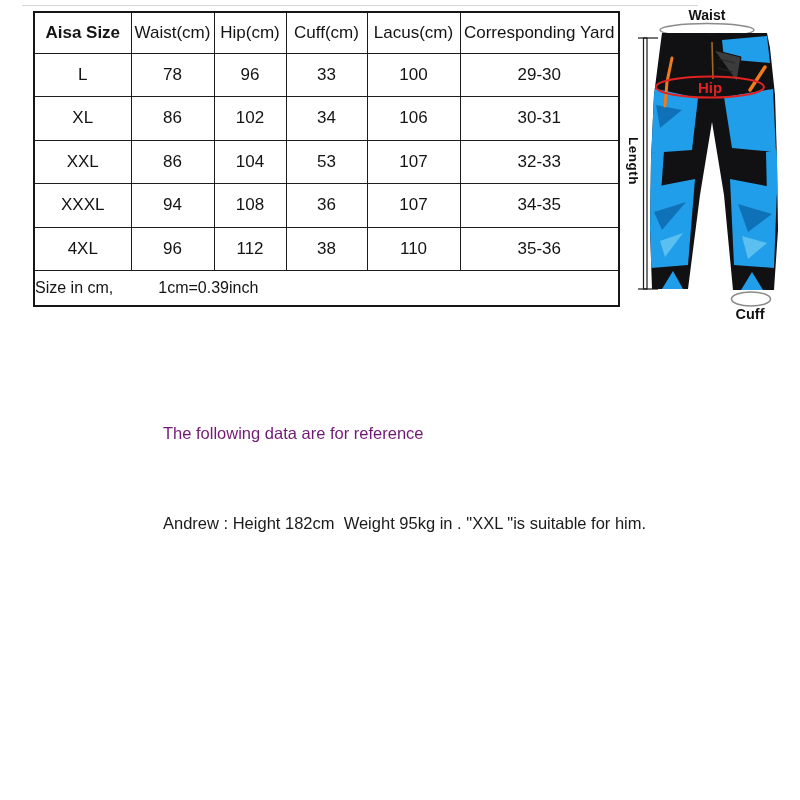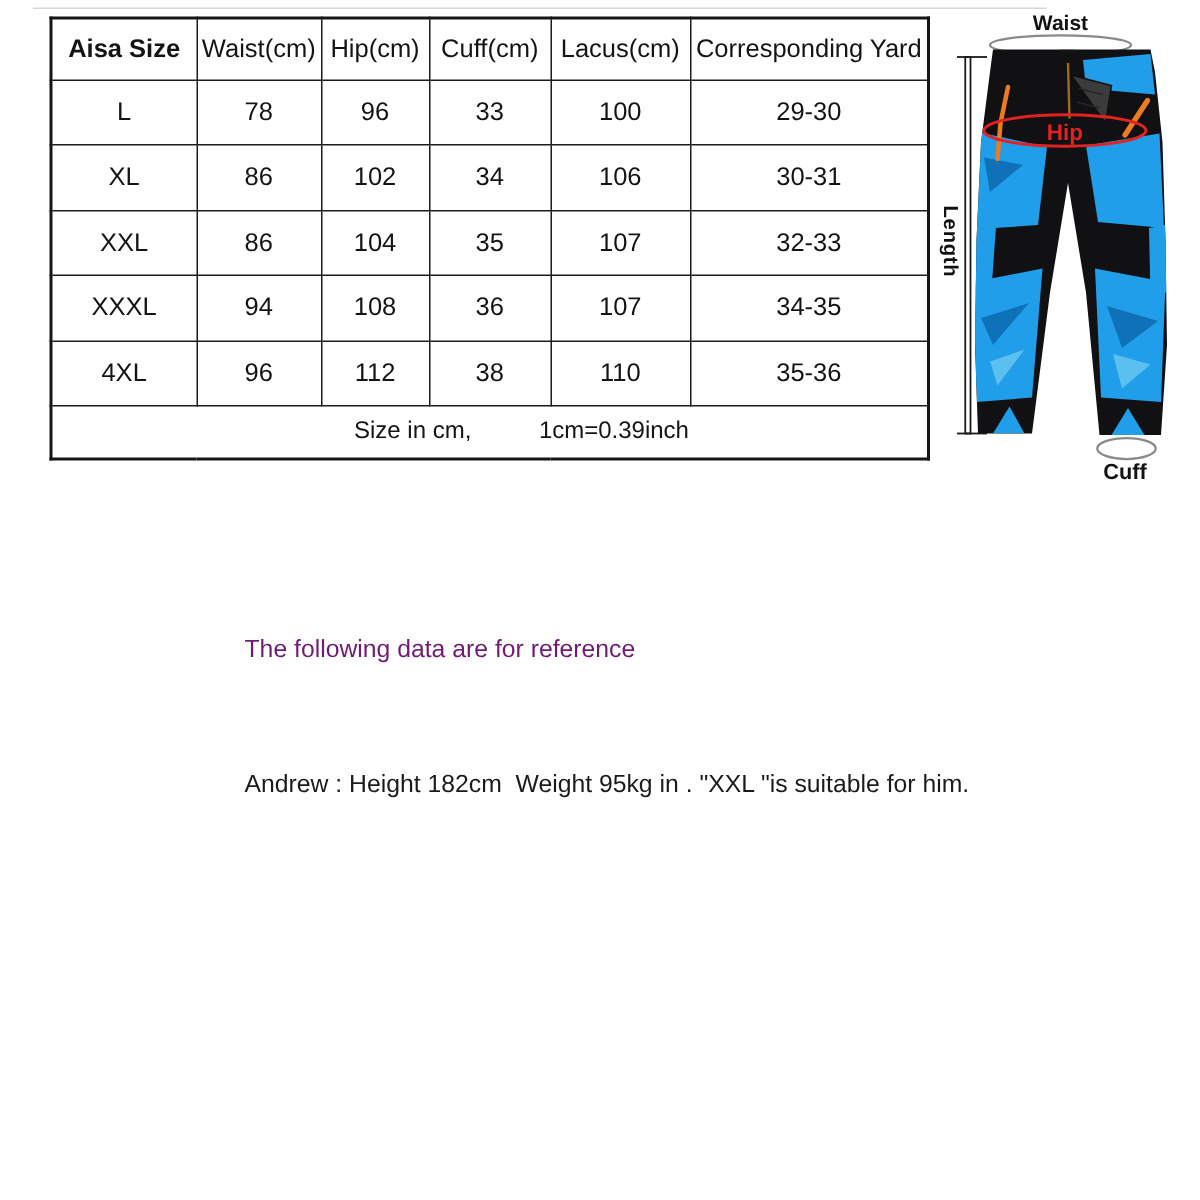--- a/index.html
+++ b/index.html
@@ -16,21 +16,21 @@
   }
   table.size td{
     border:1.6px solid #1c1c1c;text-align:center;vertical-align:middle;
     font-size:17px;padding:0;overflow:hidden;white-space:nowrap;color:#141414;
   }
   tr.hdr{height:41px;}
   tr.r{height:43.5px;}
   td.hdr-size{color:#1313cb;font-weight:bold;}
   td.size-label{font-size:16px;}
   tr.foot td{border:none;border-top:1.5px solid #b5b5b5;height:34px;text-align:left;font-size:16px;}
-  .foot-inner{padding-left:201px;display:flex;gap:45px;align-items:center;}
+  .foot-inner{display:flex;gap:45px;align-items:center;}
 
   .pants-wrap{position:absolute;left:620px;top:0;width:209px;height:330px;}
 
   .ref{
     position:absolute;left:163px;top:358px;
     font-size:16.5px;line-height:30px;color:#1b1b1b;white-space:pre;
   }
   .ref .ref-title{color:#701a75;}
 </style>
 </head>
@@ -71,21 +71,21 @@
         <td>86</td>
         <td>102</td>
         <td>34</td>
         <td>106</td>
         <td>30-31</td>
       </tr>
       <tr class="r">
         <td class="size-label">XXL</td>
         <td>86</td>
         <td>104</td>
-        <td>35</td>
+        <td>53</td>
         <td>107</td>
         <td>32-33</td>
       </tr>
       <tr class="r">
         <td class="size-label">XXXL</td>
         <td>94</td>
         <td>108</td>
         <td>36</td>
         <td>107</td>
         <td>34-35</td>

